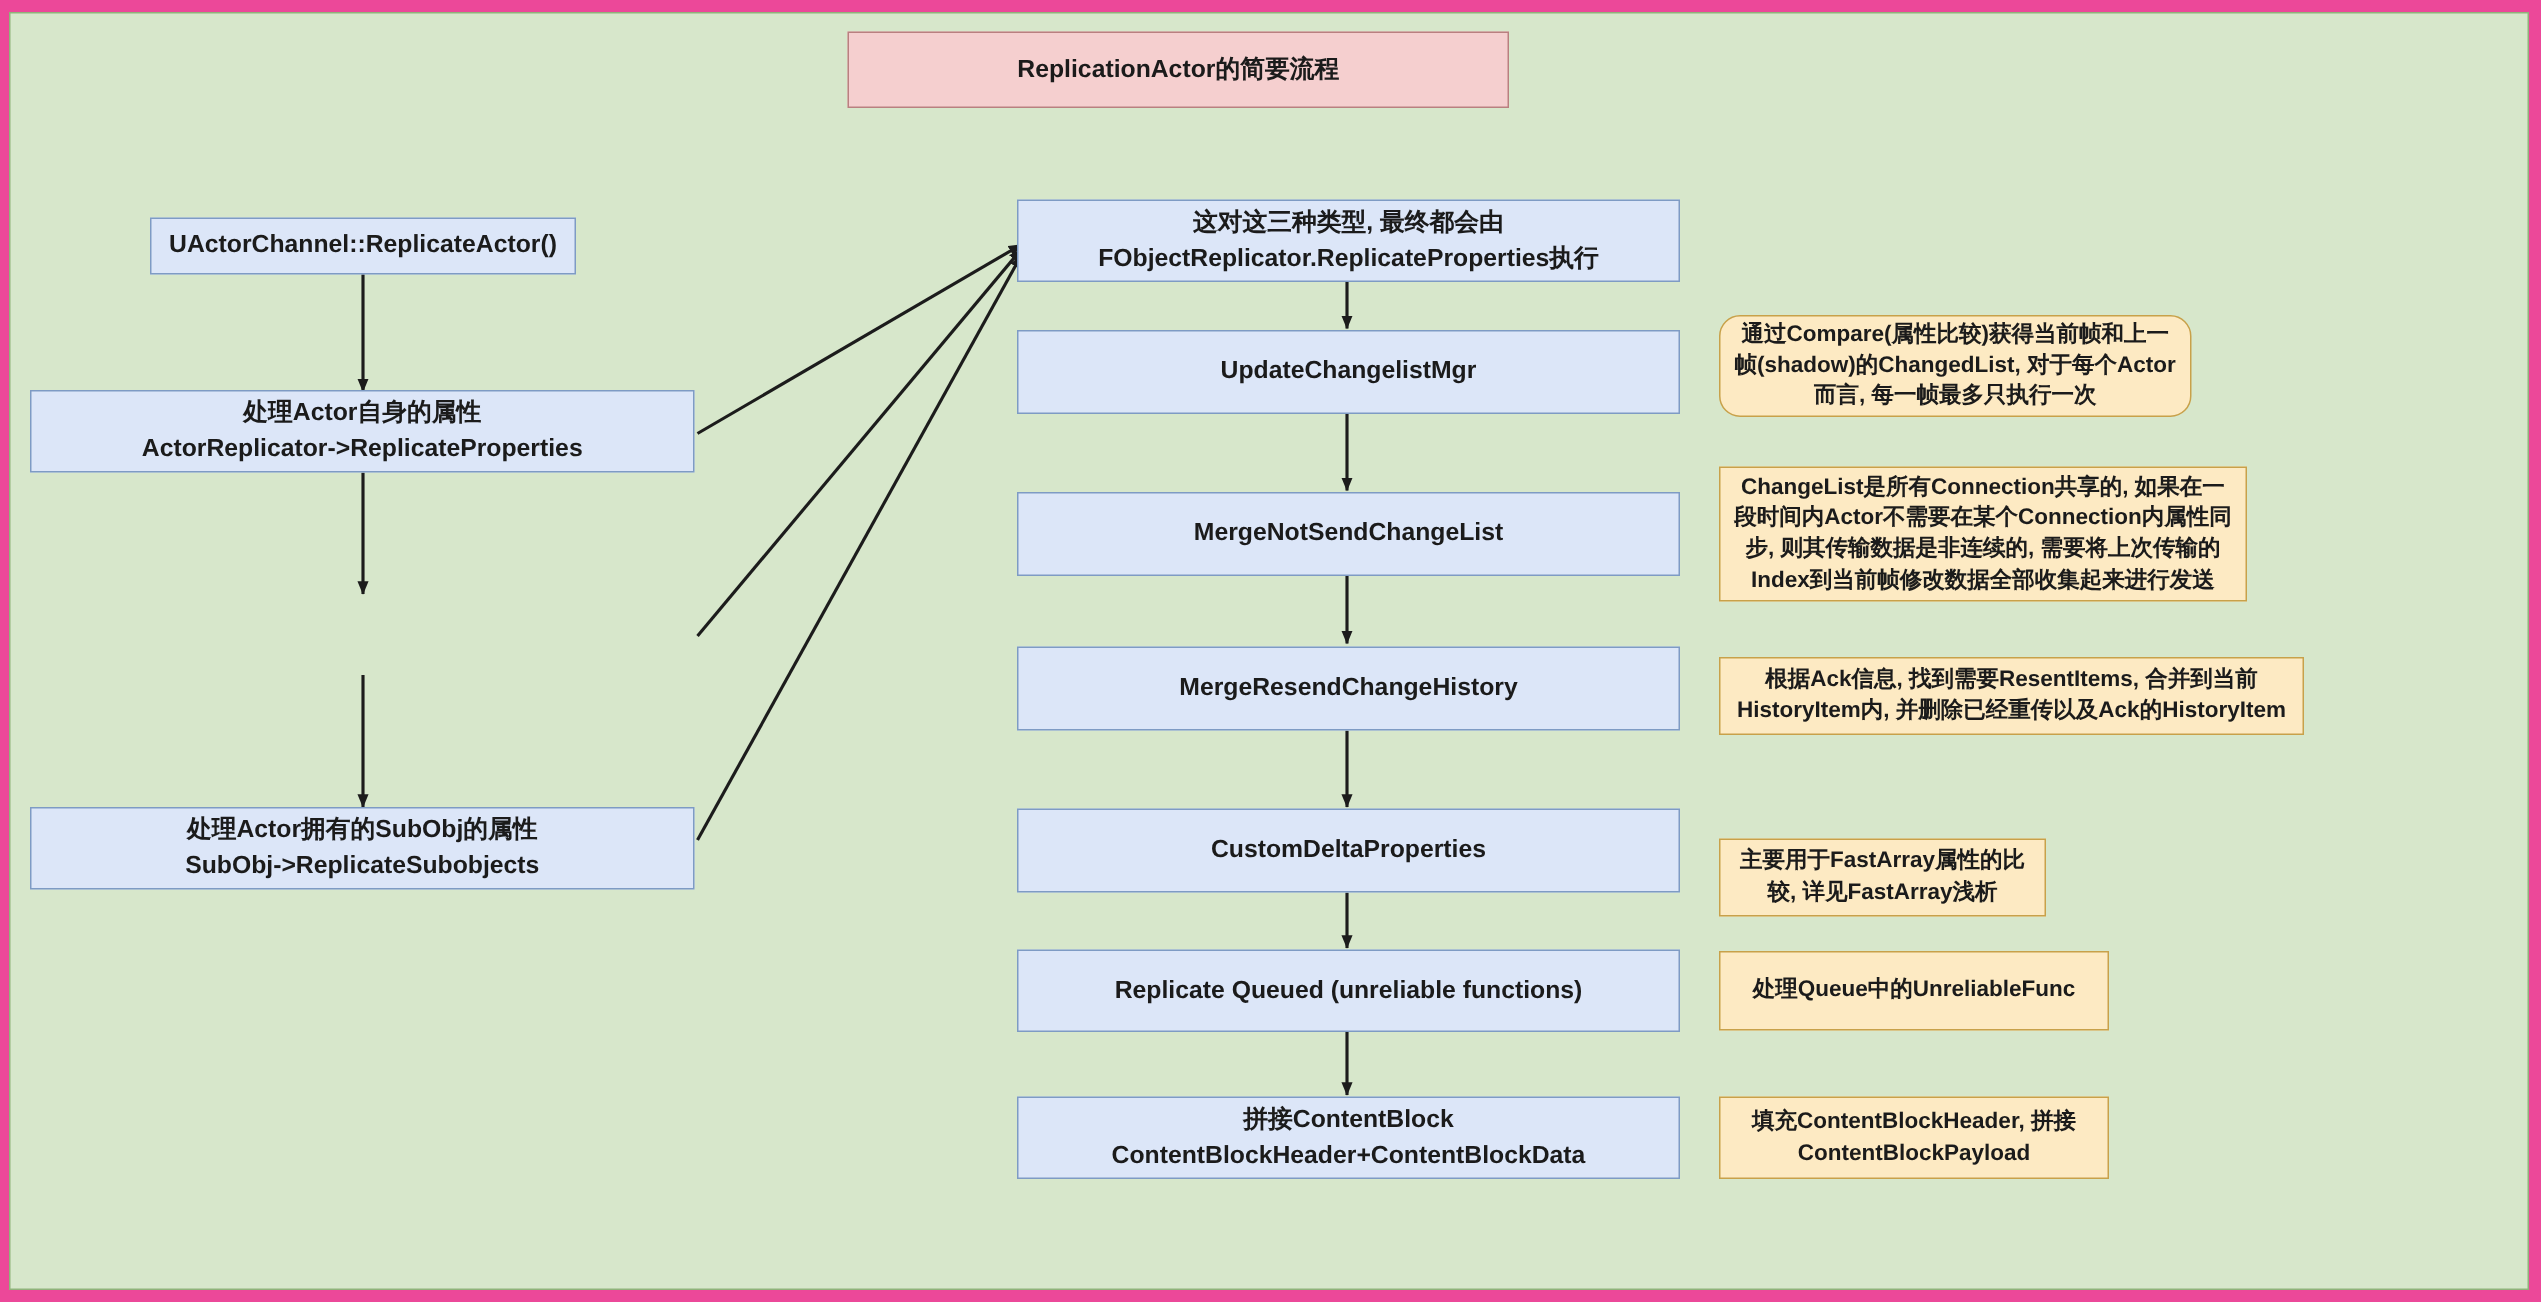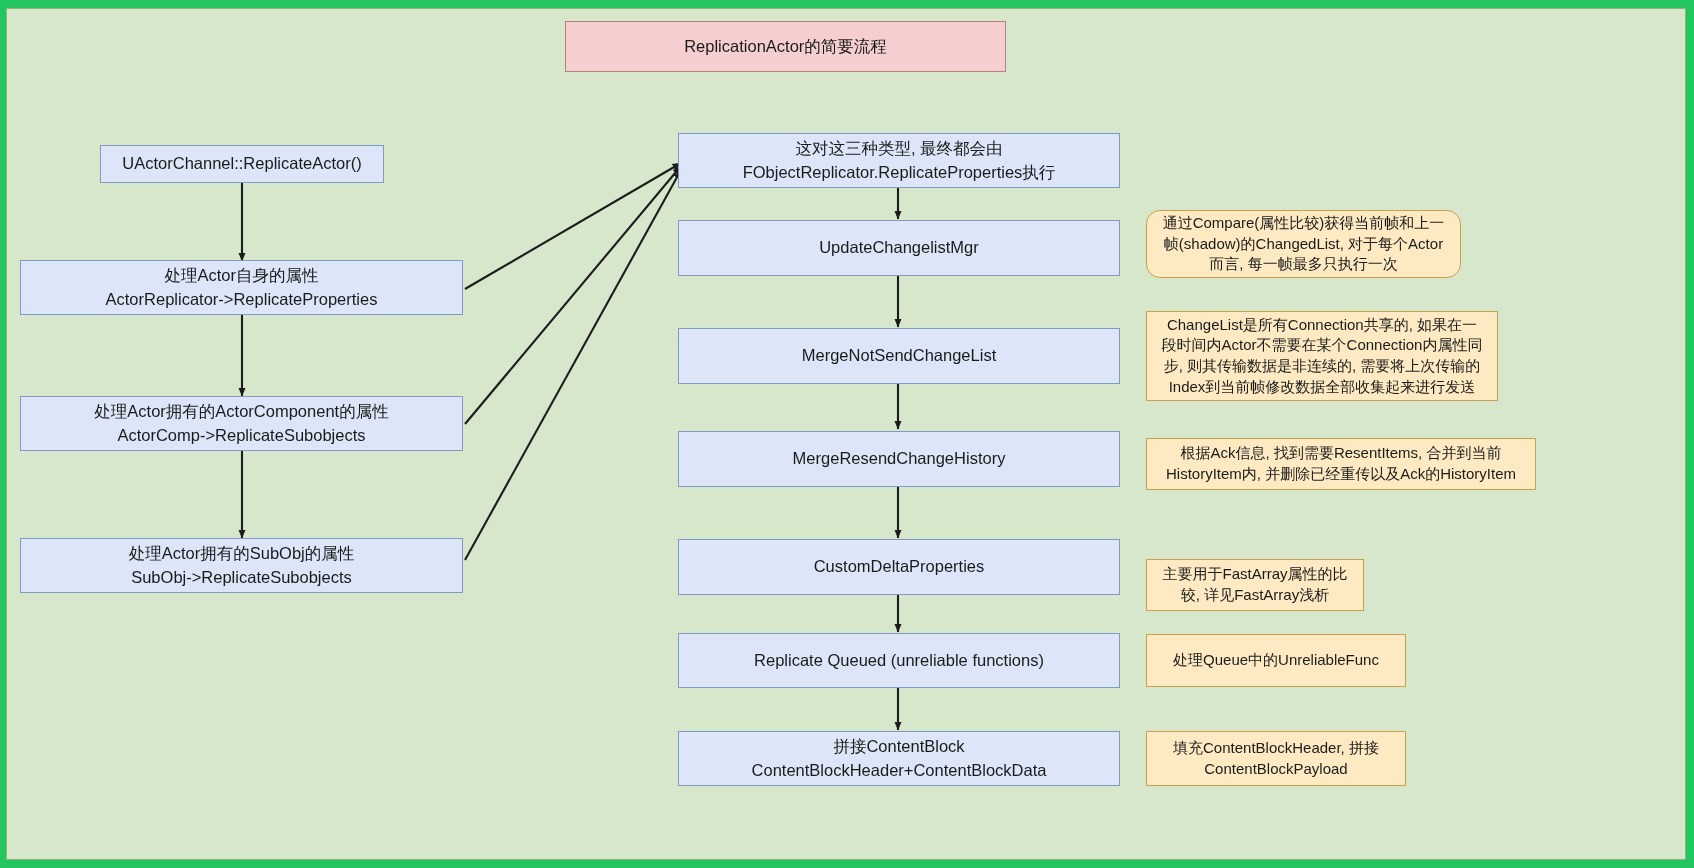--- a/index.html
+++ b/index.html
@@ -8,21 +8,22 @@
     background: #ffffff;
   }
   body {
     font-family: "Liberation Sans", "DejaVu Sans", sans-serif;
   }
   #canvas {
     position: relative;
     width: 1694px;
     height: 868px;
     overflow: hidden;
-    background: #22c55e;
+    background: #ec4899;
+    font-weight: bold;
   }
   #diagram-bg {
     position: absolute;
     left: 6px;
     top: 8px;
     width: 1680px;
     height: 852px;
     background: #d7e7cb;
     border: 1px solid #8fb37a;
     box-sizing: border-box;
@@ -94,22 +95,20 @@
       <path d="M898,595 L898,632"></path>
       <path d="M898,688 L898,730"></path>
     </g>
   </svg>
 
   <div class="node title-node" style="left:565px; top:21px; width:441px; height:51px;">ReplicationActor的简要流程</div>
 
   <div class="node proc-node" style="left:100px; top:145px; width:284px; height:38px;">UActorChannel::ReplicateActor()</div>
   <div class="node proc-node" style="left:20px; top:260px; width:443px; height:55px;">处理Actor自身的属性
 ActorReplicator-&gt;ReplicateProperties</div>
-  <div class="node proc-node" style="left:20px; top:396px; width:443px; height:55px;">处理Actor拥有的ActorComponent的属性
-ActorComp-&gt;ReplicateSubobjects</div>
   <div class="node proc-node" style="left:20px; top:538px; width:443px; height:55px;">处理Actor拥有的SubObj的属性
 SubObj-&gt;ReplicateSubobjects</div>
 
   <div class="node proc-node" style="left:678px; top:133px; width:442px; height:55px;">这对这三种类型, 最终都会由
 FObjectReplicator.ReplicateProperties执行</div>
   <div class="node proc-node" style="left:678px; top:220px; width:442px; height:56px;text-align:center;">UpdateChangelistMgr</div>
   <div class="node proc-node" style="left:678px; top:328px; width:442px; height:56px;">MergeNotSendChangeList</div>
   <div class="node proc-node" style="left:678px; top:431px; width:442px; height:56px;">MergeResendChangeHistory</div>
   <div class="node proc-node" style="left:678px; top:539px; width:442px; height:56px;">CustomDeltaProperties</div>
   <div class="node proc-node" style="left:678px; top:633px; width:442px; height:55px;">Replicate Queued (unreliable functions)</div>

